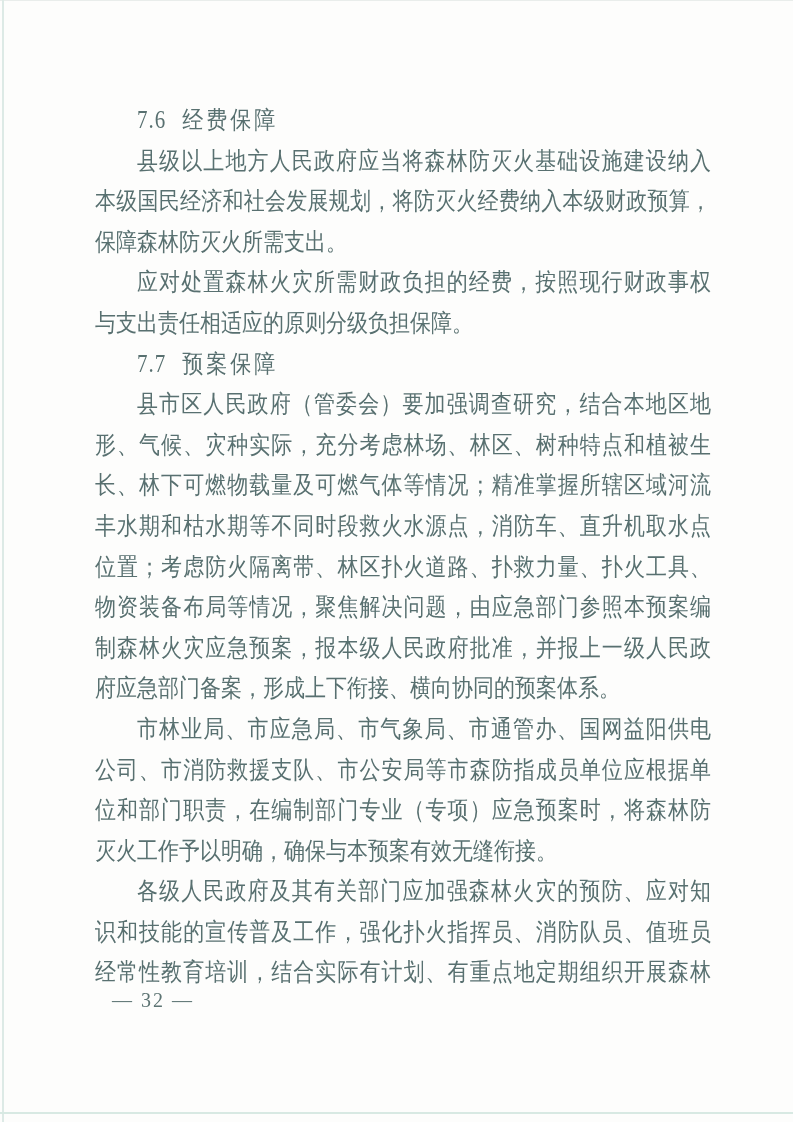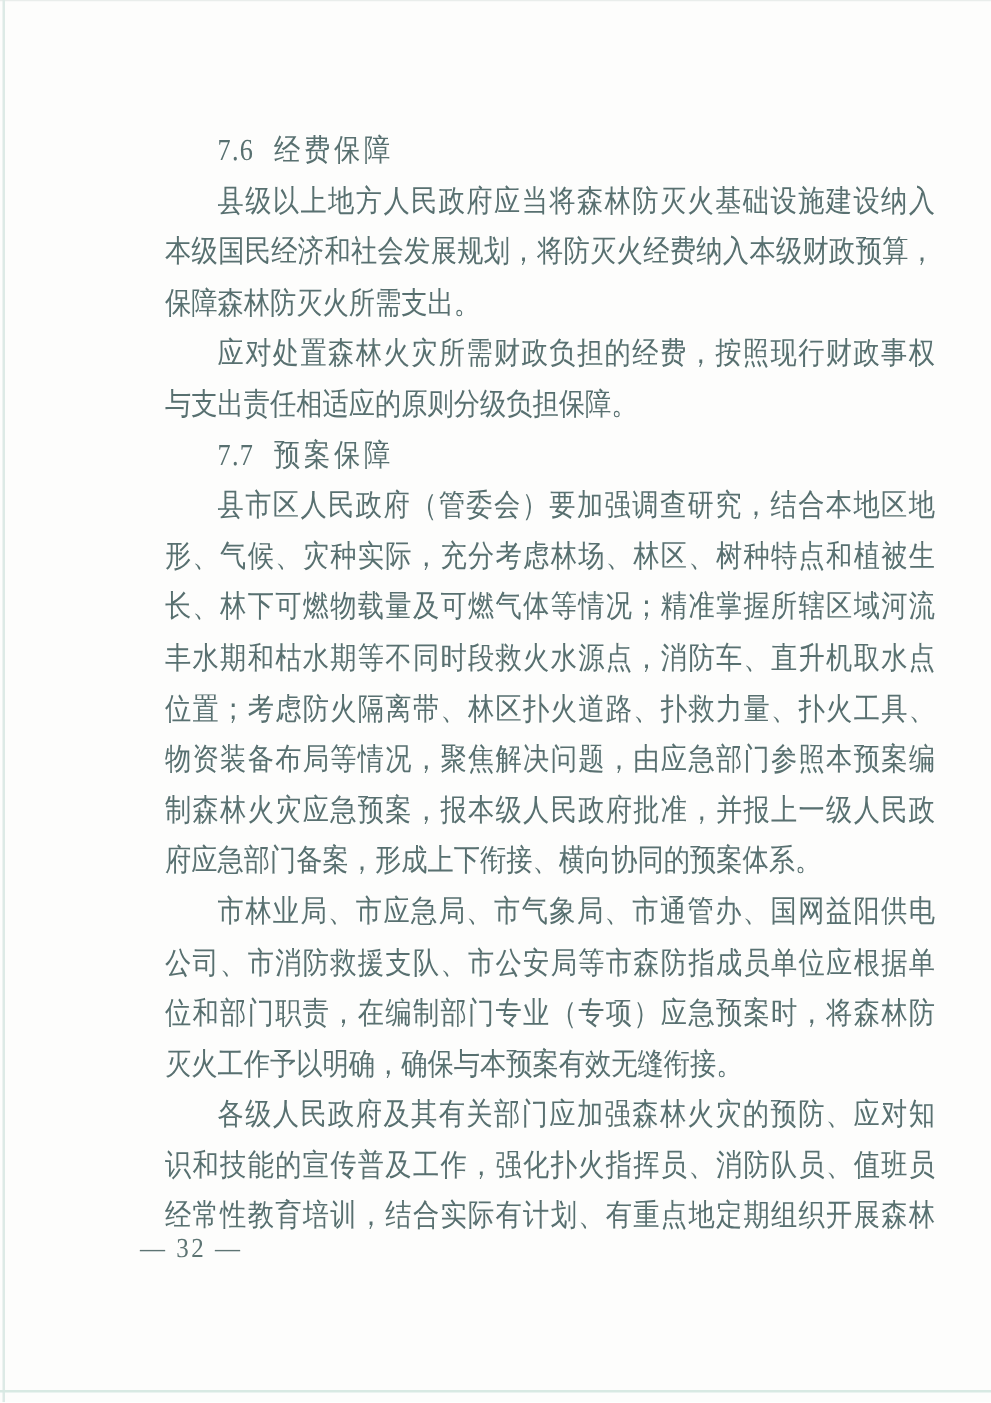--- a/index.html
+++ b/index.html
@@ -29,21 +29,20 @@
   .edge-bottom {
     position: absolute; left: 0; top: 1112px;
     width: 100%; height: 2px;
     background: #d8e9e3;
   }
   .content {
     position: absolute;
     left: 95px;
     top: 100px;
     width: 616px;
-    margin-left: 37px;
   }
   .line {
     height: 40.6px;
     line-height: 40.6px;
     font-size: 21px;
     color: #587070;
     text-align: justify;
     text-align-last: justify;
     text-justify: inter-character;
     white-space: nowrap;

